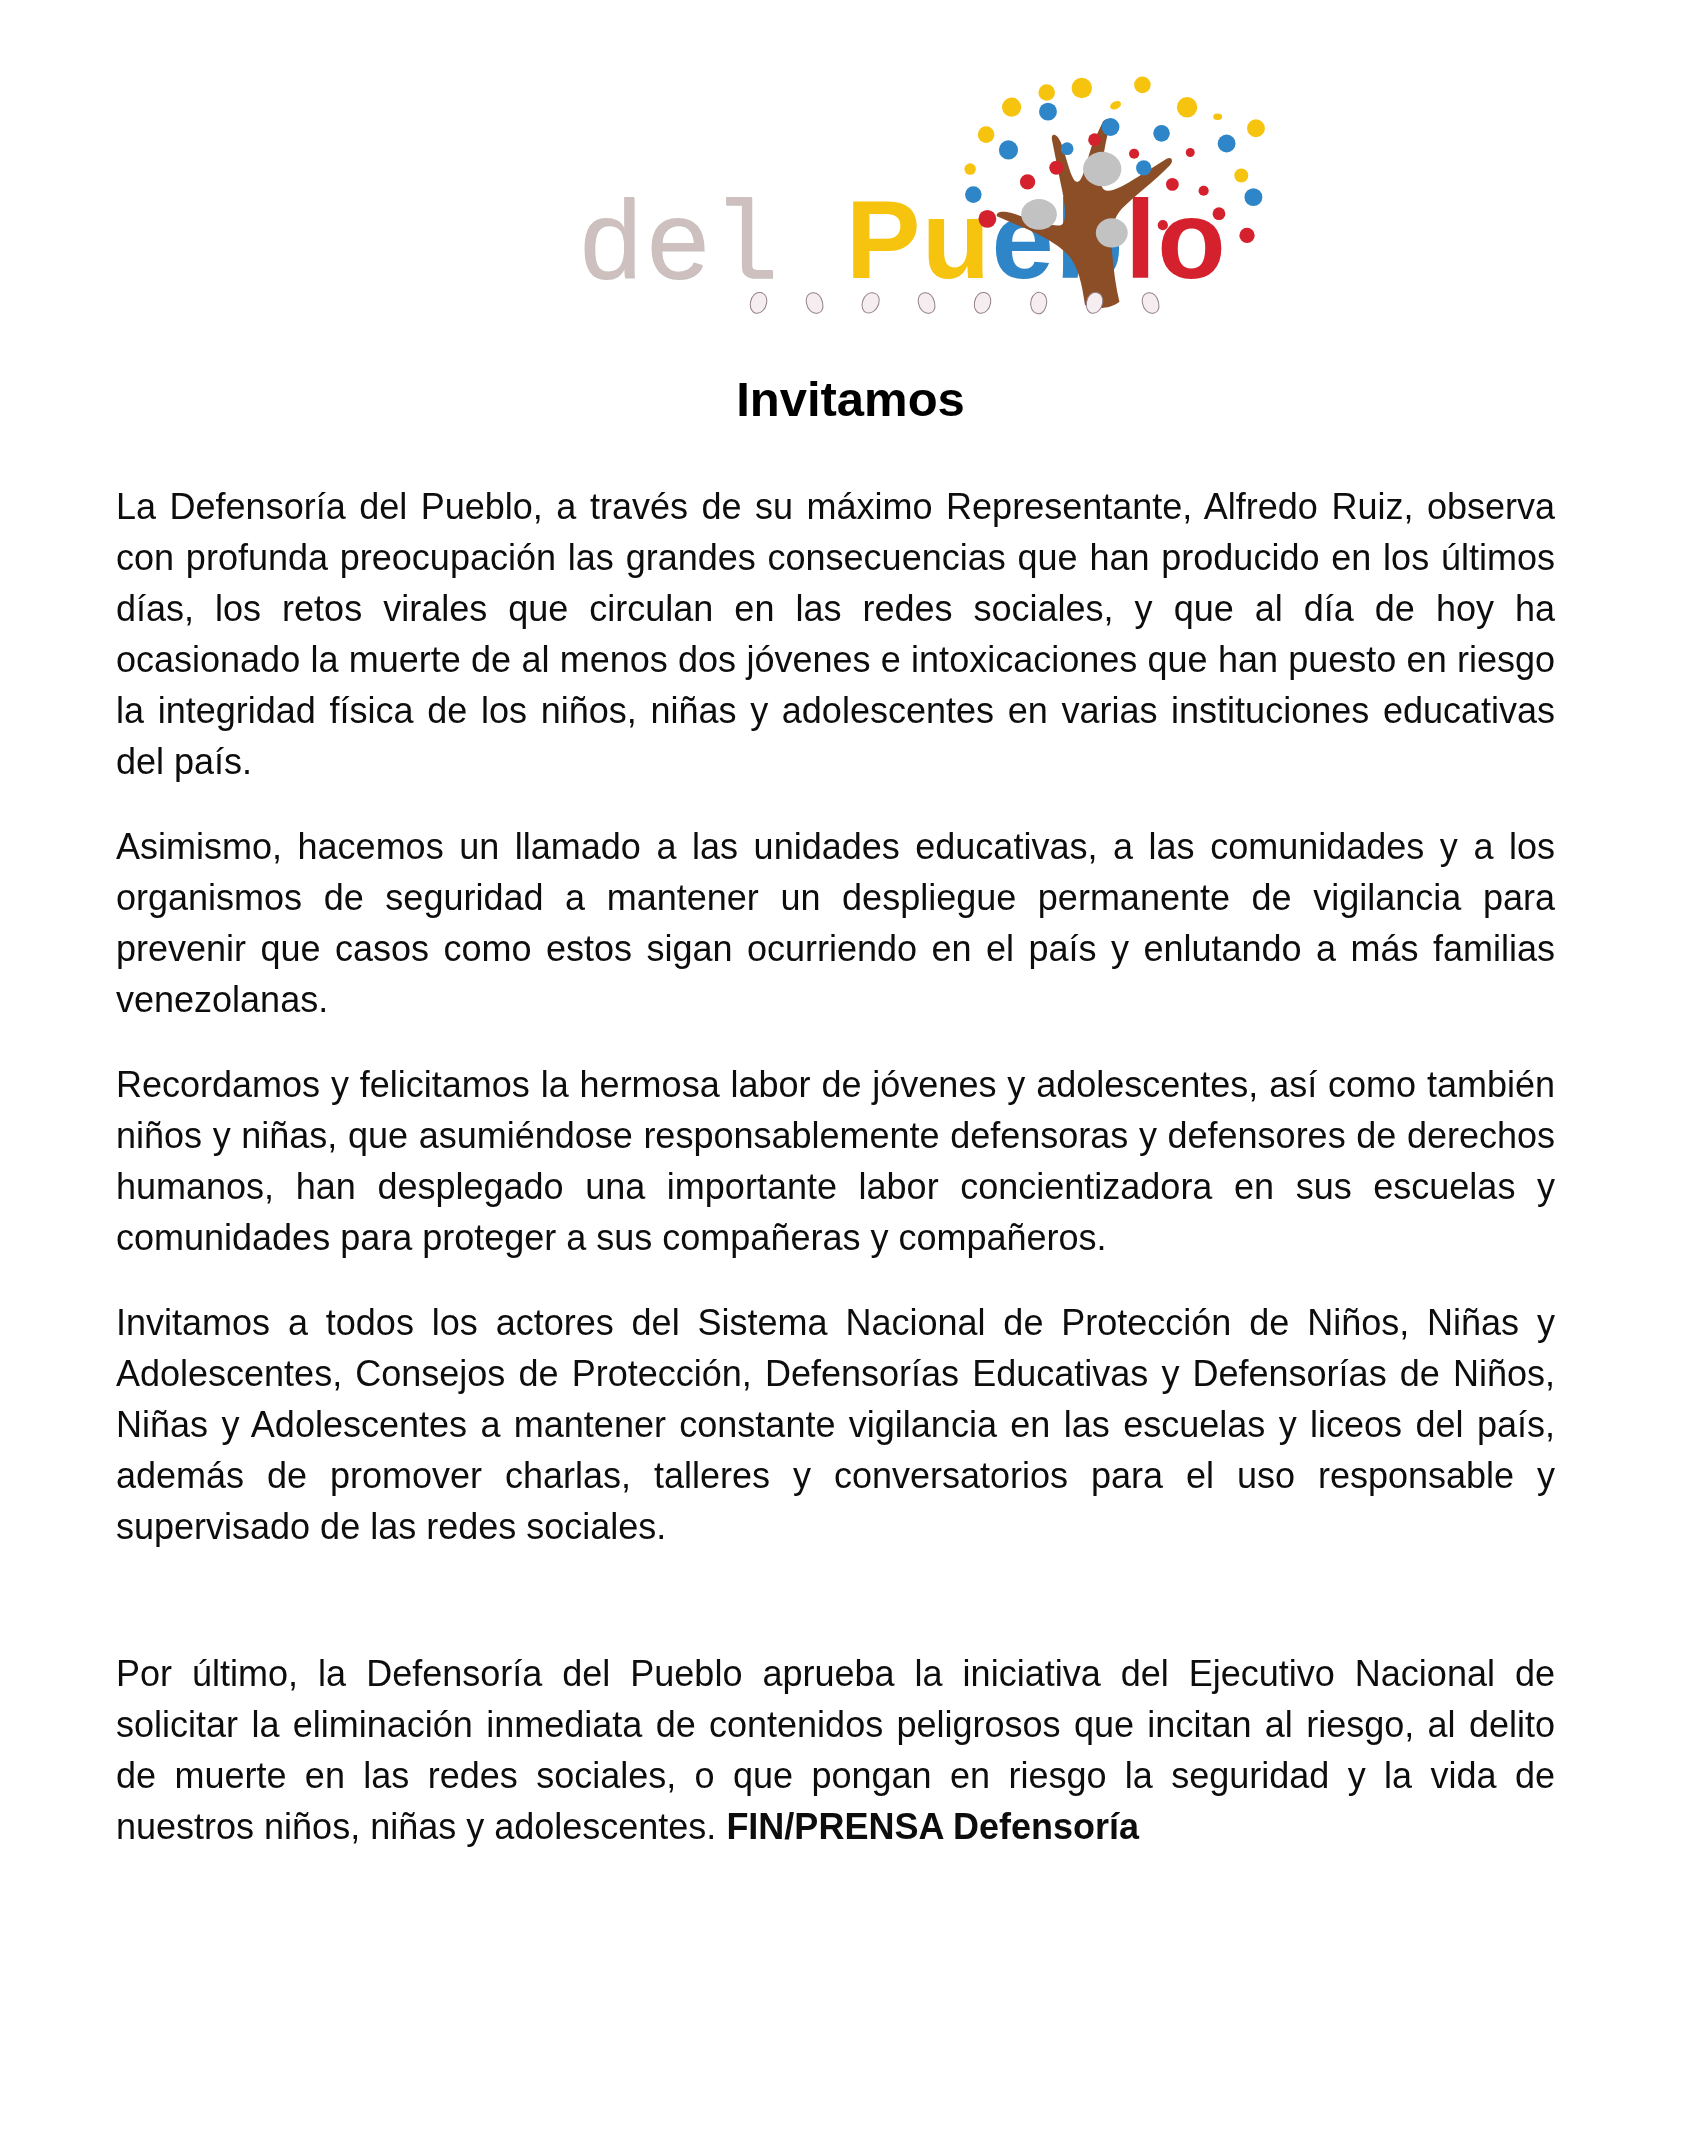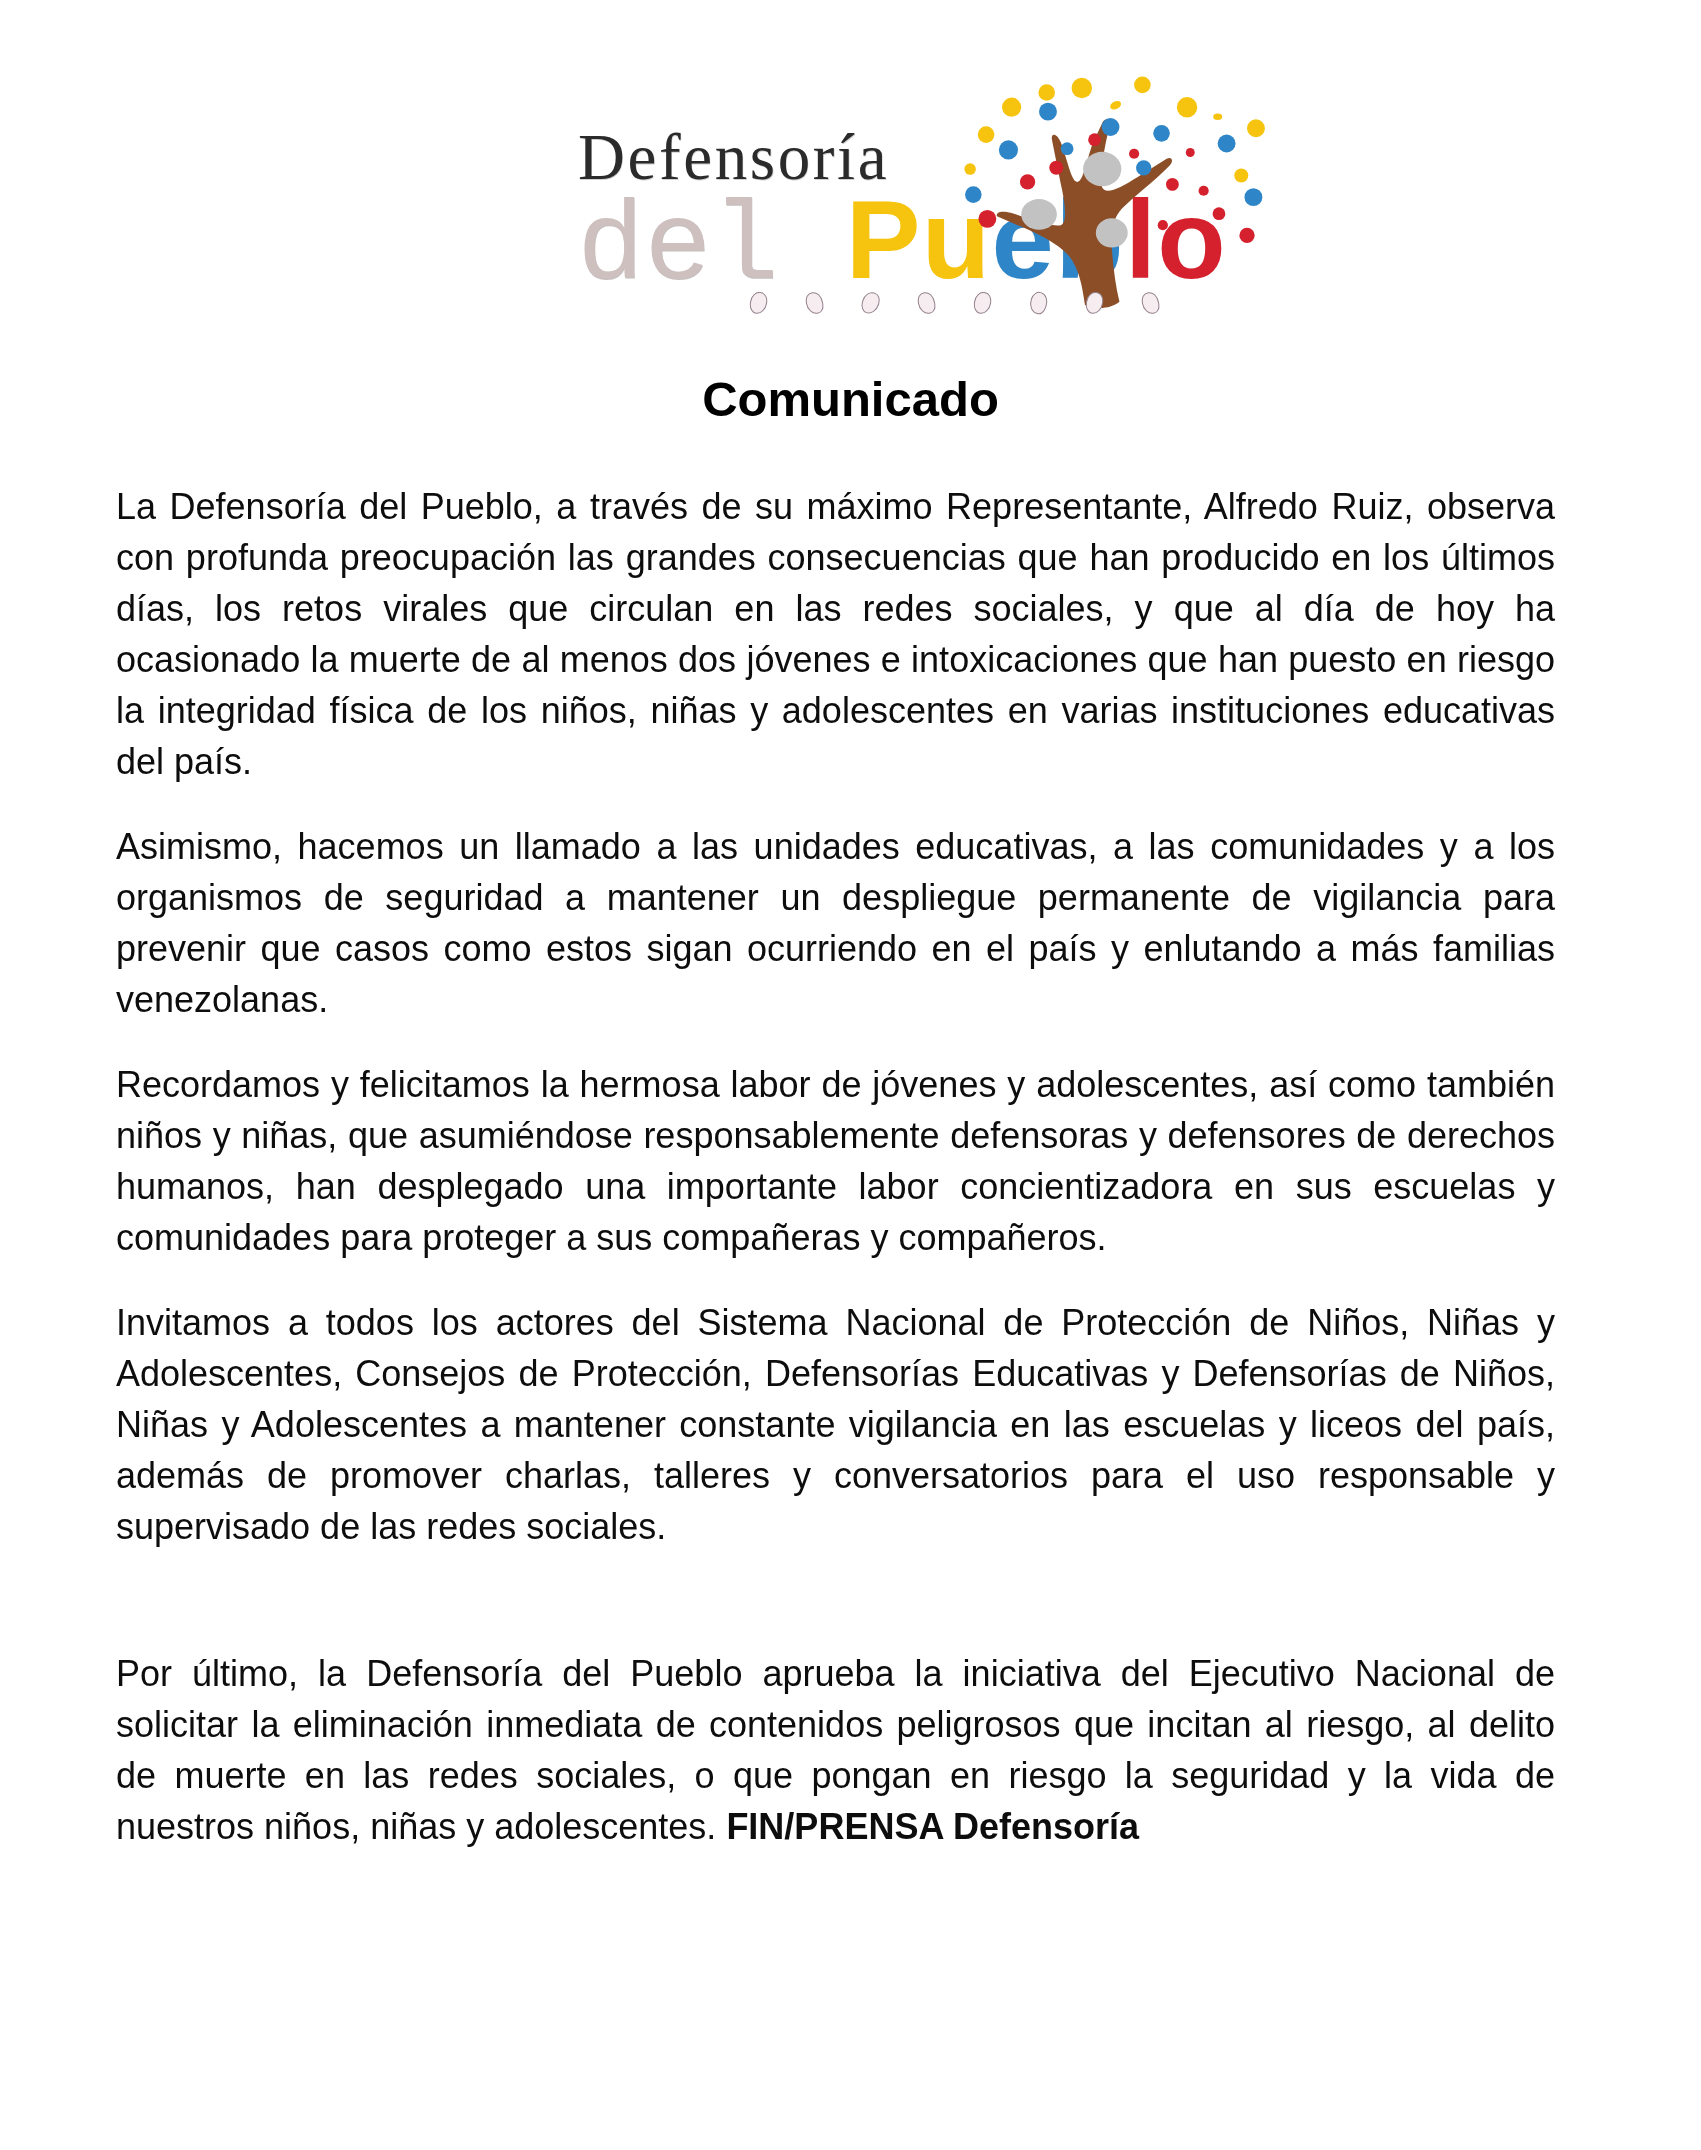--- a/index.html
+++ b/index.html
@@ -63,21 +63,20 @@
   }
   .final-gap{margin-top:96px !important;}
   .content strong{font-weight:bold;margin-top:48px;}
 </style>
 </head>
 <body style="background: rgb(255, 255, 255); color: rgb(13, 13, 13);">
 
 <div class="page">
 
   <header class="logo">
-    <div class="logo-defensoria">Defensoría</div>
 
     <div class="logo-line2">
       <span class="logo-del">del </span><span class="logo-pueblo c-yellow">Pu</span><span class="logo-pueblo c-blue">eb</span><span class="logo-pueblo c-red">lo</span>
     </div>
 
     <svg class="tree" viewBox="0 0 500 390" xmlns="http://www.w3.org/2000/svg">
 
       <path fill="var(--trunk-brown,#8c4e27)" d="M210,365
         C205,330 200,310 188,292 C170,268 130,250 100,238 L72,226
         C70,220 78,216 95,221 C125,230 160,243 172,240
@@ -133,21 +132,21 @@
       <span class="tagline-glyph"></span>
       <span class="tagline-glyph"></span>
       <span class="tagline-glyph"></span>
       <span class="tagline-glyph"></span>
       <span class="tagline-glyph"></span>
       <span class="tagline-glyph"></span>
     </div>
   </header>
 
   <main>
-    <h1 class="doc-title">Comunicado</h1>
+    <h1 class="doc-title">Invitamos</h1>
 
     <div class="content">
       <p>La Defensoría del Pueblo, a través de su máximo Representante, Alfredo Ruiz, observa con profunda preocupación las grandes consecuencias que han producido en los últimos días, los retos virales que circulan en las redes sociales, y que al día de hoy ha ocasionado la muerte de al menos dos jóvenes e intoxicaciones que han puesto en riesgo la integridad física de los niños, niñas y adolescentes en varias instituciones educativas del país.</p>
       <p>Asimismo, hacemos un llamado a las unidades educativas, a las comunidades y a los organismos de seguridad a mantener un despliegue permanente de vigilancia para prevenir que casos como estos sigan ocurriendo en el país y enlutando a más familias venezolanas.</p>
       <p>Recordamos y felicitamos la hermosa labor de jóvenes y adolescentes, así como también niños y niñas, que asumiéndose responsablemente defensoras y defensores de derechos humanos, han desplegado una importante labor concientizadora en sus escuelas y comunidades para proteger a sus compañeras y compañeros.</p>
       <p>Invitamos a todos los actores del Sistema Nacional de Protección de Niños, Niñas y Adolescentes, Consejos de Protección, Defensorías Educativas y Defensorías de Niños, Niñas y Adolescentes a mantener constante vigilancia en las escuelas y liceos del país, además de promover charlas, talleres y conversatorios para el uso responsable y supervisado de las redes sociales.</p>
       <p class="final-gap"><span>Por último, la Defensoría del Pueblo aprueba la iniciativa del Ejecutivo Nacional de solicitar la eliminación inmediata de contenidos peligrosos que incitan al riesgo, al delito de muerte en las redes sociales, o que pongan en riesgo la seguridad y la vida de nuestros niños, niñas y adolescentes. </span><strong>FIN/PRENSA Defensoría</strong></p>
     </div>
   </main>
 

